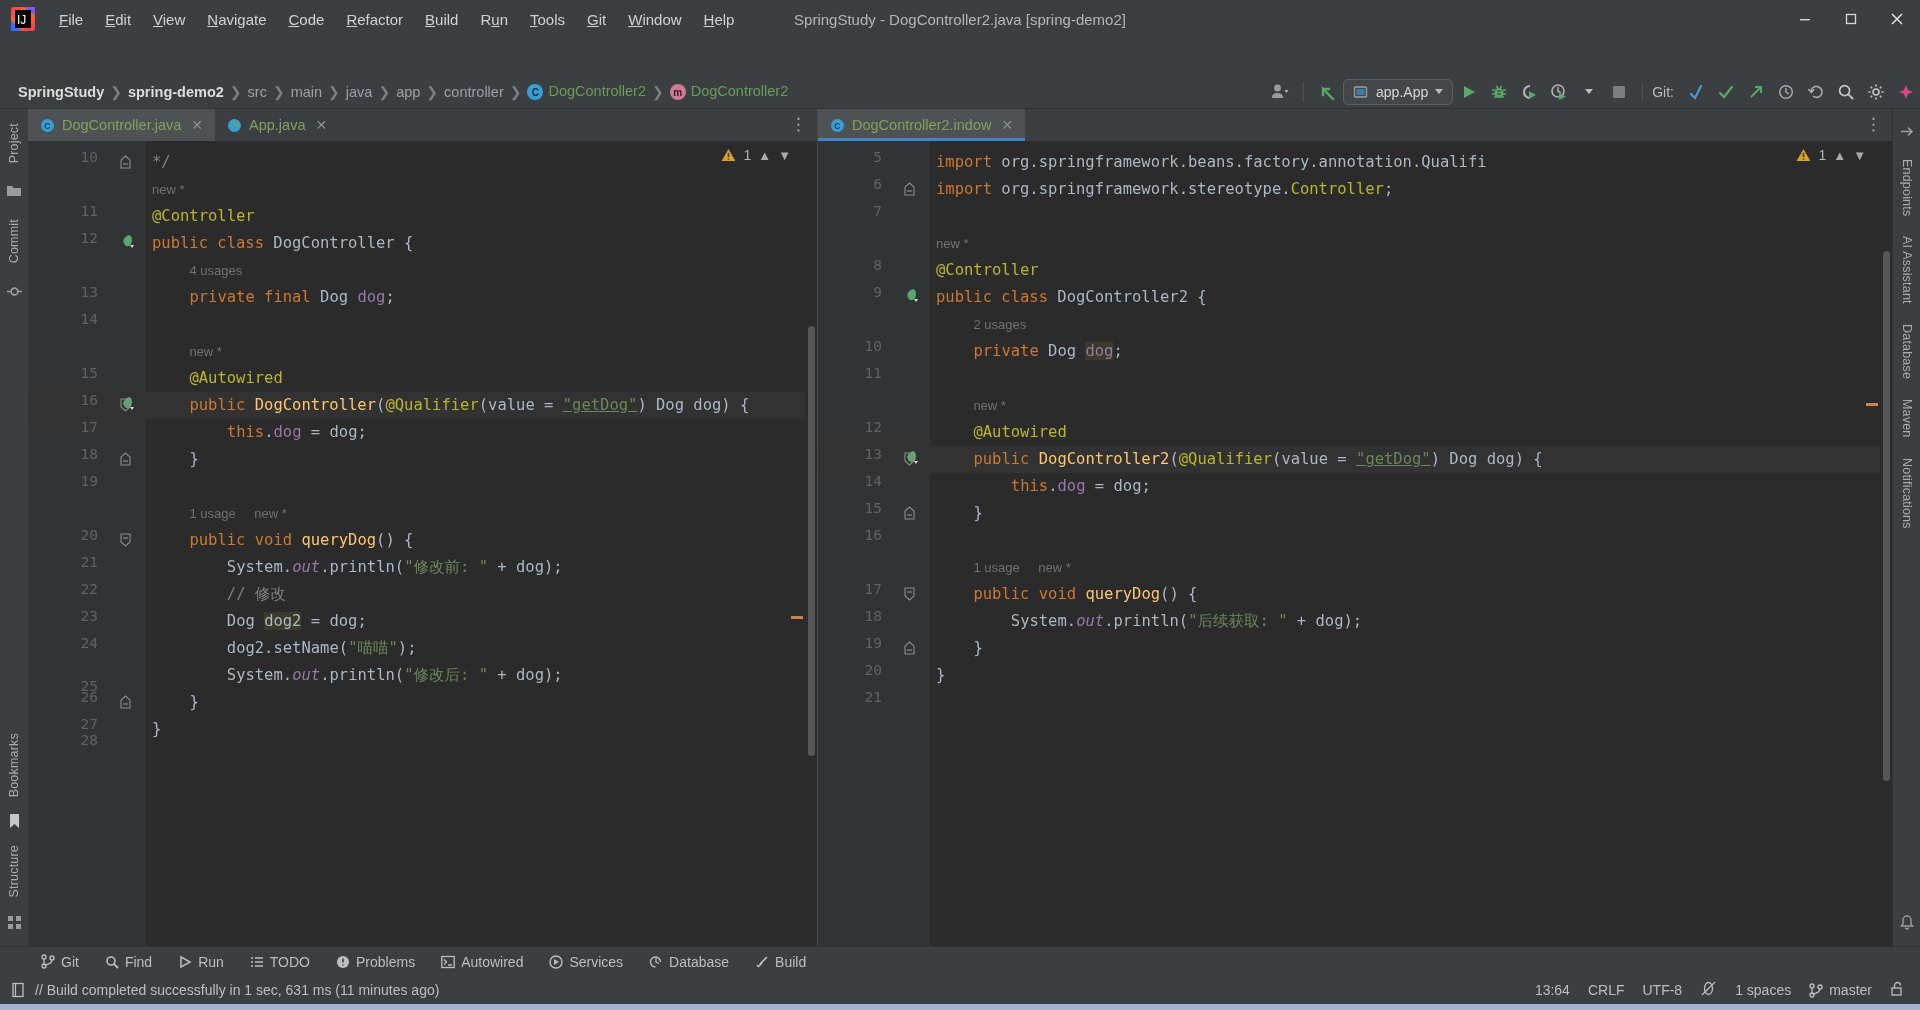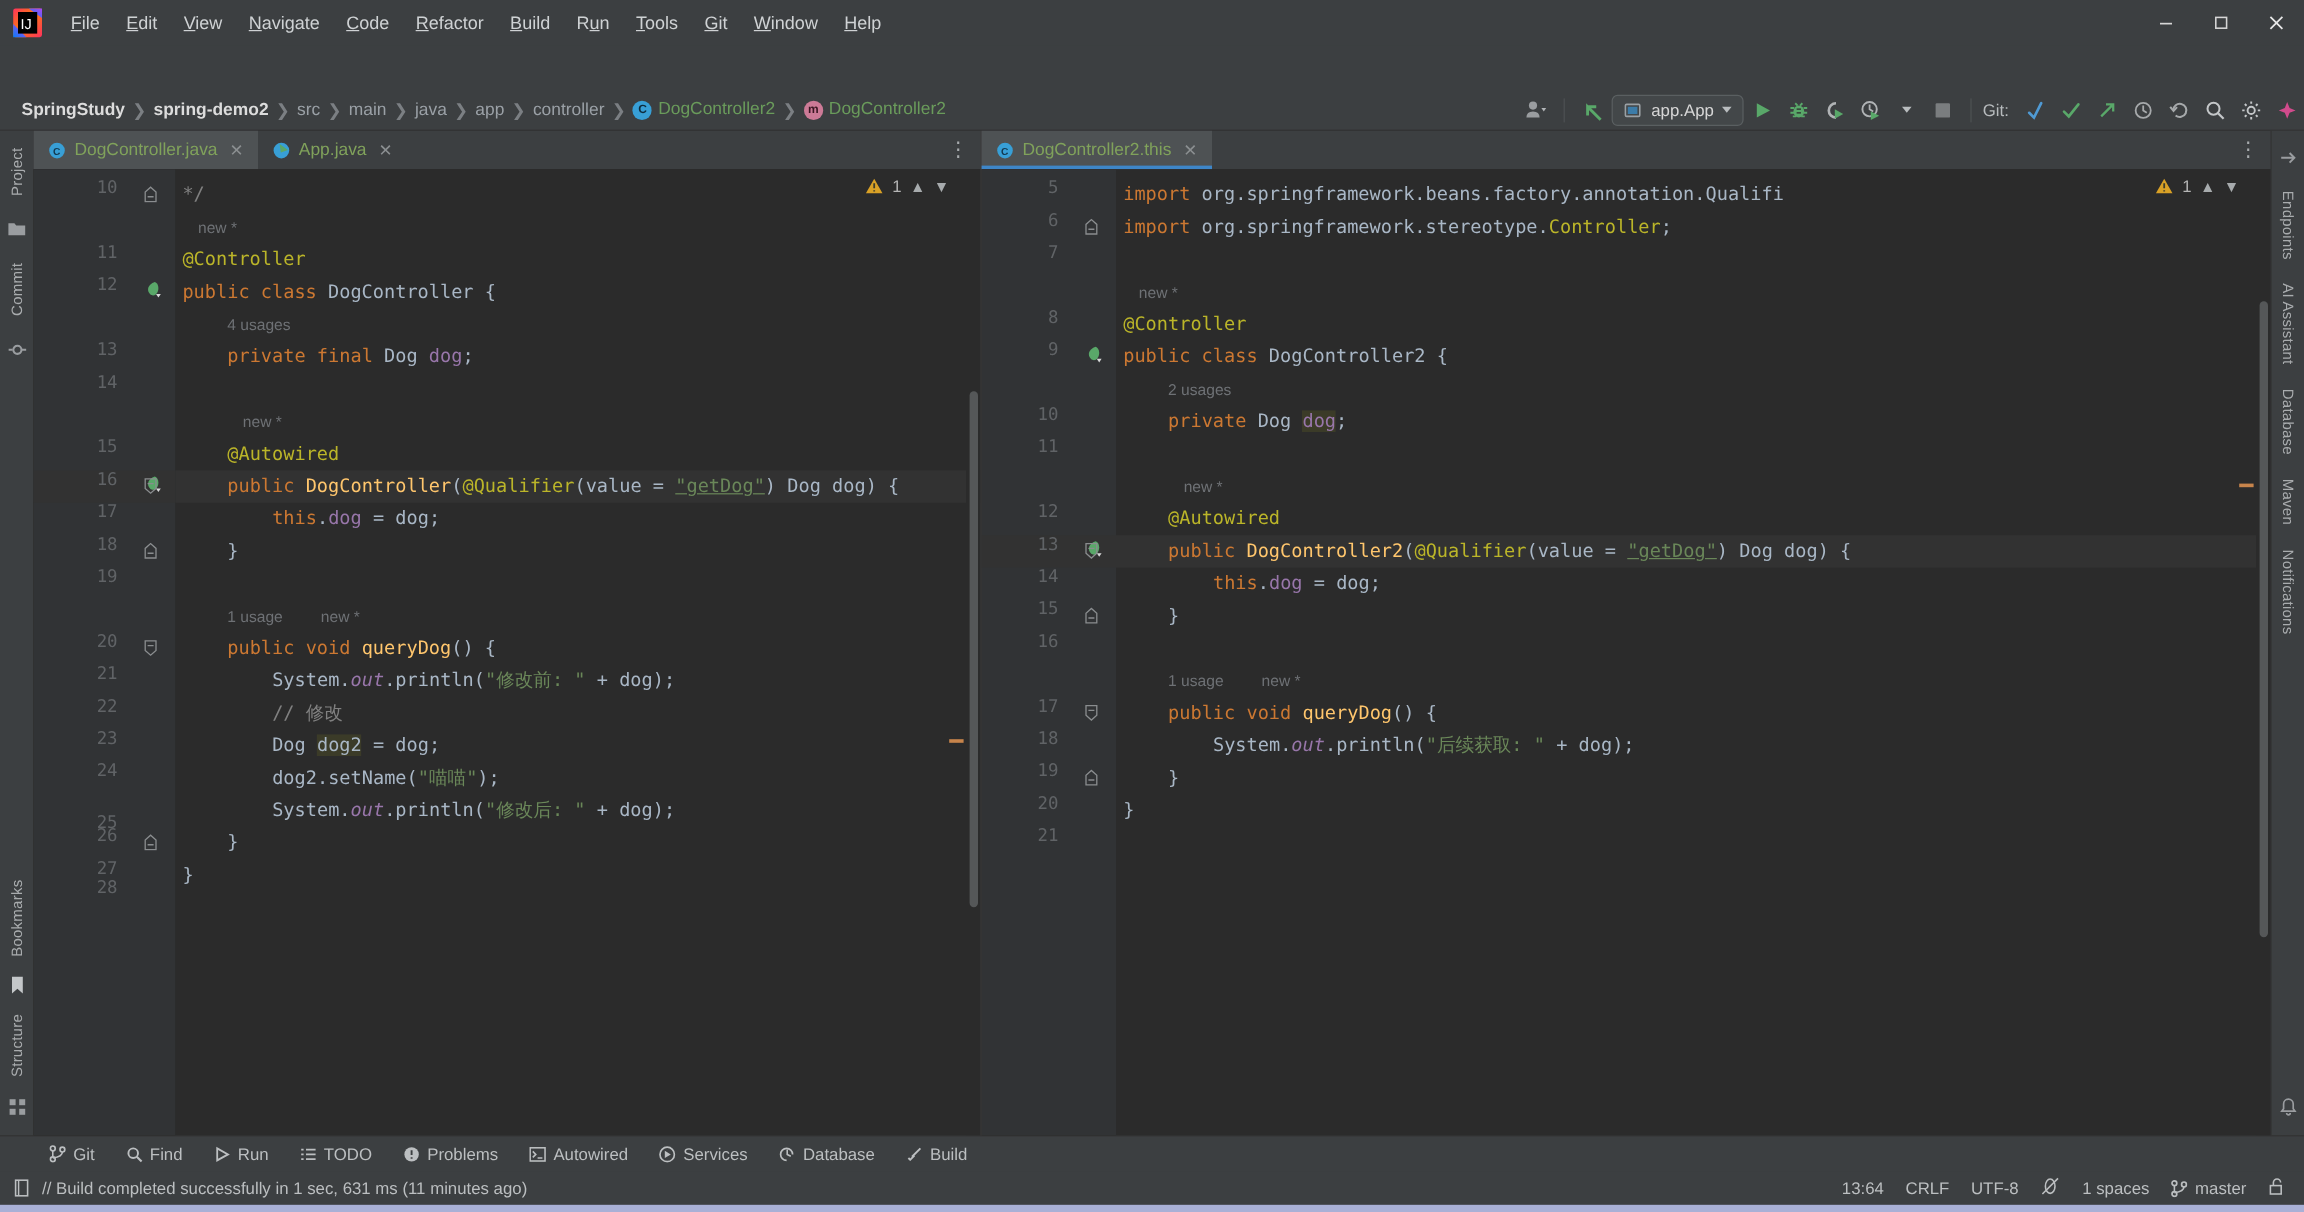--- a/index.html
+++ b/index.html
@@ -118,21 +118,21 @@
   
   .kw  { color: #cc7832; }
   .str { color: #6a8759; }
   .ann { color: #bbb529; }
   .cls { color: #a9b7c6; }
   .fld { color: #9876aa; }
   .mth { color: #ffc66d; }
   .cmt { color: #808080; }
   .stat{ color: #9876aa; font-style: italic; margin-top: 36px; }
   .plain { color: #a9b7c6; }
-  .hint { color: #6e7175; font-size: 13px; font-family: "Liberation Sans", sans-serif; margin-left: 13px; }
+  .hint { color: #6e7175; font-size: 13px; font-family: "Liberation Sans", sans-serif; }
   .usages { color: #6e7175; font-size: 13px; font-family: "Liberation Sans", sans-serif; }
   .ident-hl { background: #3b3b28; }
   .underline-str { color:#6a8759; text-decoration: underline; text-decoration-color:#6a8759; }
 
   .warnbar {
     position: absolute; right: 26px; top: 6px; display: flex; align-items: center;
     gap: 7px; font-size: 14px; color: #b5b5b5; z-index: 5;
   }
   .warn-tri { width: 15px; height: 14px; }
   .chev { color: #a7abad; font-size: 13px; }
@@ -195,20 +195,21 @@
       <div class="menu-item"><u>C</u>ode</div>
       <div class="menu-item"><u>R</u>efactor</div>
       <div class="menu-item"><u>B</u>uild</div>
       <div class="menu-item">R<u>u</u>n</div>
       <div class="menu-item"><u>T</u>ools</div>
       <div class="menu-item"><u>G</u>it</div>
       <div class="menu-item"><u>W</u>indow</div>
       <div class="menu-item"><u>H</u>elp</div>
     </div>
 
+    <div class="win-title">SpringStudy - DogController2.java [spring-demo2]</div>
 
     <div class="win-buttons">
       <div class="win-btn">
         <svg width="14" height="14" viewBox="0 0 14 14">
             <rect x="2" y="7" width="10" height="1.4" fill="#d6d6d6"></rect>
           </svg>
       </div>
       <div class="win-btn">
         <svg width="14" height="14" viewBox="0 0 14 14">
             <rect x="2.5" y="2.5" width="9" height="9" fill="none" stroke="#d6d6d6" stroke-width="1.3"></rect>
@@ -485,21 +486,21 @@
 
       <div class="pane right">
         <div class="tabbar">
           <div class="tab active focused">
             <span class="tab-icon">
               <svg width="15" height="15" viewBox="0 0 15 15">
                   <circle cx="7.5" cy="7.5" r="6.5" fill="#389fd6"></circle>
                   <text x="4.2" y="11" font-size="8.5" fill="#12384f" font-family="Liberation Sans, sans-serif" font-weight="bold">C</text>
                 </svg>
             </span>
-            <span>DogController2.this</span>
+            <span>DogController2.indow</span>
             <span class="tab-close">✕</span>
           </div>
           <div class="tab-actions">
             <span class="kebab">⋮</span>
           </div>
         </div>
 
         <div class="editor-body">
           <div class="warnbar">
             <svg class="warn-tri" viewBox="0 0 16 15">

